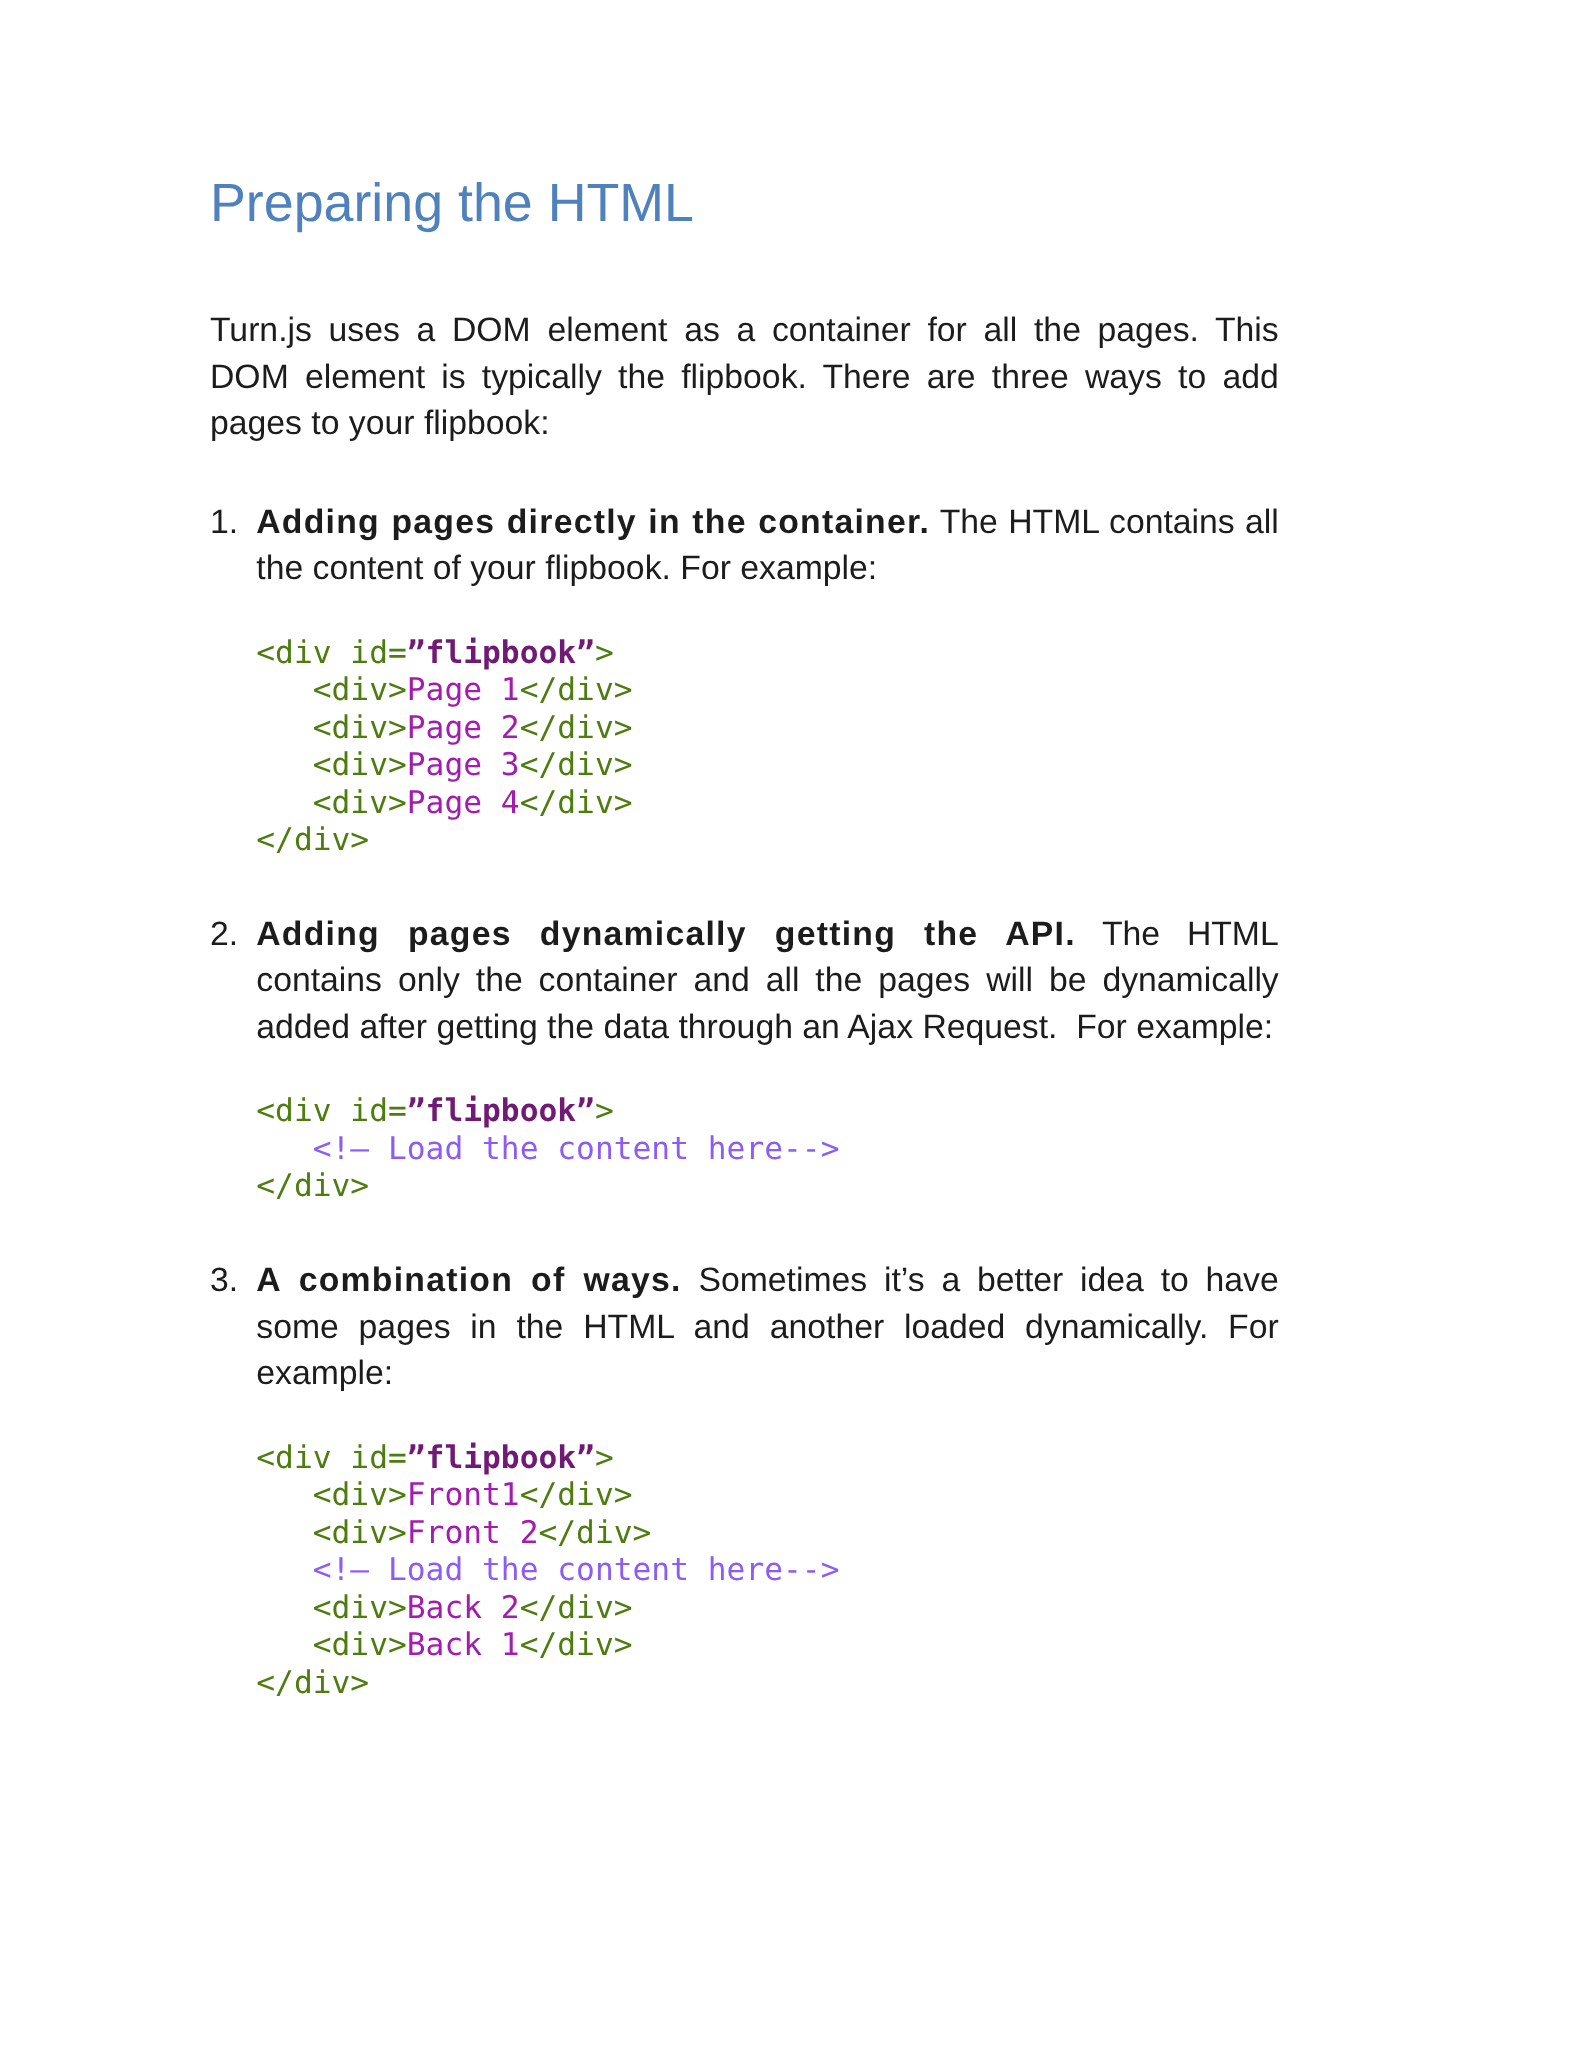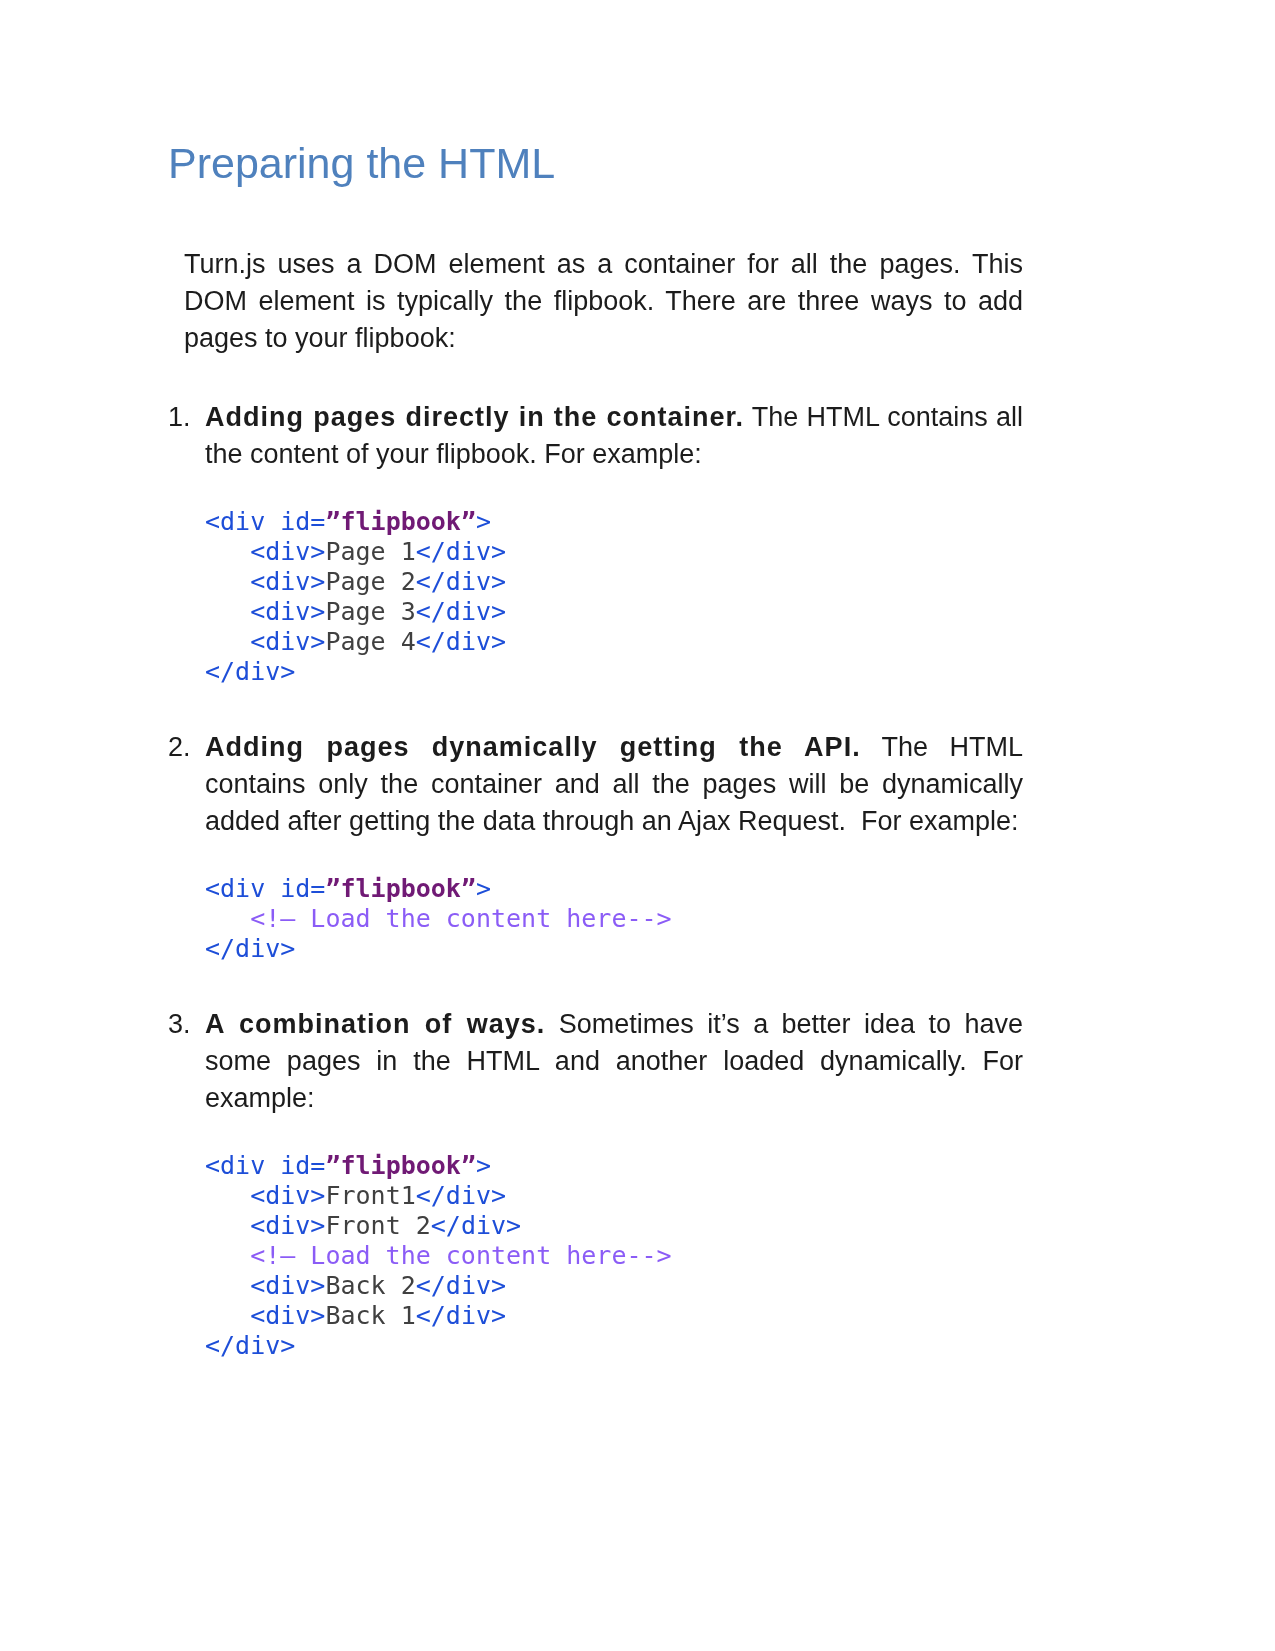--- a/index.html
+++ b/index.html
@@ -29,21 +29,21 @@
     line-height: 1.2;
     font-weight: normal;
     color: #4f81bd;
     margin: 0;
     letter-spacing: 0px;
   }
   p.intro {
     font-size: 27px;
     line-height: 37px;
     text-align: justify;
-    margin: 56px 0 0 16px;
+    margin: 56px 0 0 0;
   }
   .list-item {
     position: relative;
     margin-top: 42px;
     padding-left: 37px;
     font-size: 27px;
     line-height: 37px;
     text-align: justify;
   }
   .list-item .num {
@@ -55,23 +55,23 @@
     font-weight: bold;
     letter-spacing: 1px;
   }
   .code-block {
     margin: 34px 0 0 37px;
     font-family: "DejaVu Sans Mono", monospace;
     font-size: 25px;
     line-height: 30px;
     white-space: pre;
   }
-  .seg-tag     { color: #1d4ed8; }
+  .seg-tag     { color: #4d7c0f; }
   .seg-attr    { color: #701a75; font-weight: bold; }
-  .seg-text    { color: #404040; }
+  .seg-text    { color: #a21caf; }
   .seg-comment { color: #8b5cf6; }
 </style>
 </head>
 <body>
 
 <div class="page">
   <div class="content">
 
     <h1 class="doc-title">Preparing the HTML</h1>
 

